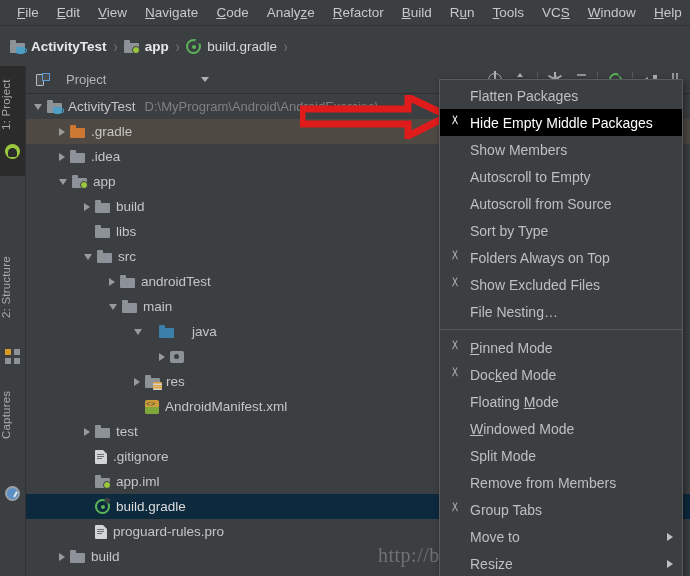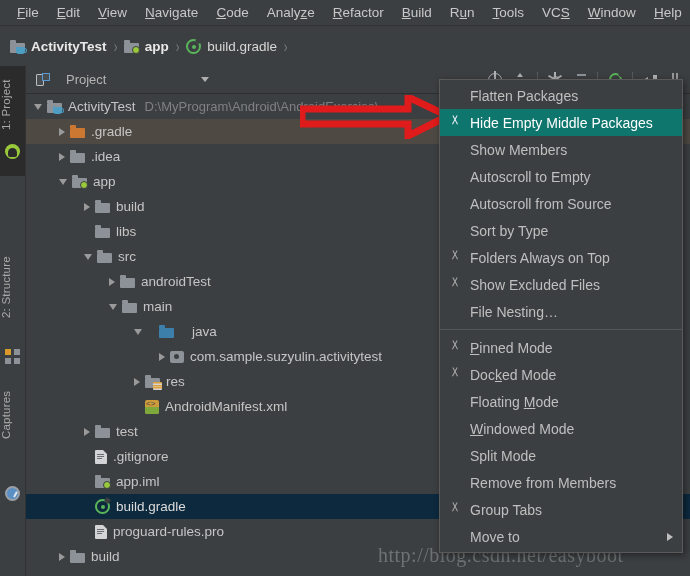--- a/index.html
+++ b/index.html
@@ -191,21 +191,21 @@
     position:absolute;left:439px;top:79px;width:244px;
     background:#3c3f41;border:1px solid #5a5a5a;box-sizing:border-box;
     box-shadow:2px 2px 7px rgba(0,0,0,.45);
     padding:2px 0;
   }
   .mi{
     position:relative;height:27px;display:flex;align-items:center;
     padding-left:30px;padding-right:6px;box-sizing:border-box;
     font-size:14px;color:#bfbfbf;white-space:nowrap;cursor:default;
   }
-  .mi.sel{background:#0f766e;color:#ffffff;}
+  .mi.sel{background:#000000;color:#ffffff;}
   .mi .chk{
     position:absolute;left:9px;top:4px;width:13px;height:18px;
   }
   .mi .chk:before{
     content:"";position:absolute;left:1px;top:3px;width:5px;height:10px;
     border-right:1.8px solid #a7a7a7;transform:rotate(-28deg);
   }
   .mi .chk:after{
     content:"";position:absolute;left:5px;top:3px;width:5px;height:10px;
     border-left:1.8px solid #a7a7a7;transform:rotate(28deg);
@@ -467,21 +467,20 @@
       <span class="ico ico-folder blue">
           <i class="tab"></i>
           <i class="body"></i>
         </span>
       <span class="tlabel">java</span>
     </div>
 
     <div class="trow" style="padding-left:133px;">
       <span class="tarrow r"></span>
       <span class="ico ico-pkg"></span>
-      <span class="tlabel">com.sample.suzyulin.activitytest</span>
     </div>
 
     <div class="trow" style="padding-left:108px;">
       <span class="tarrow r"></span>
       <span class="ico ico-folder">
           <i class="tab"></i>
           <i class="body"></i>
           <i class="lines"></i>
         </span>
       <span class="tlabel">res</span>
@@ -619,16 +618,20 @@
     <div class="mi">
       <span class="chk"></span>
       <span>Group Tabs</span>
     </div>
 
     <div class="mi">
       <span>Move to</span>
       <span class="sub"></span>
     </div>
 
+    <div class="mi">
+      <span>Resize</span>
+      <span class="sub"></span>
+    </div>
 
   </div>
 
 </div>
 
 </body></html>

